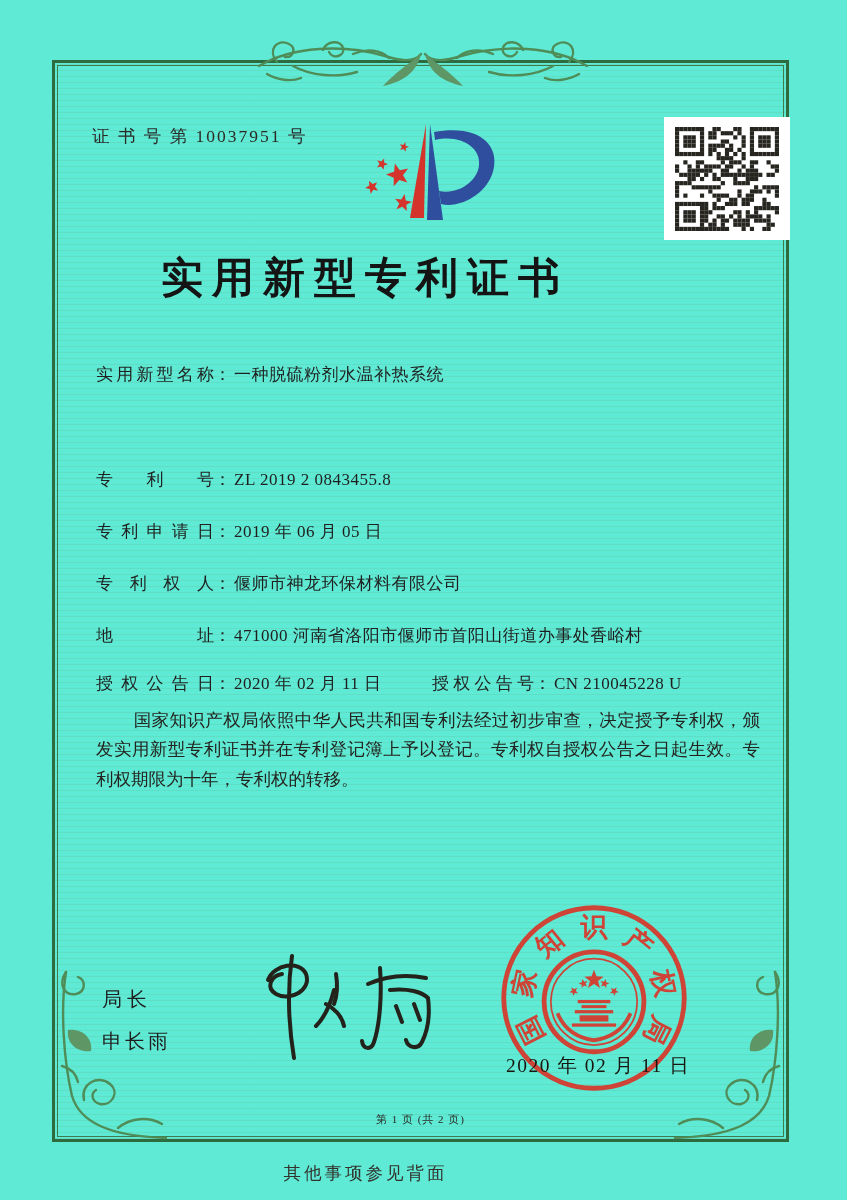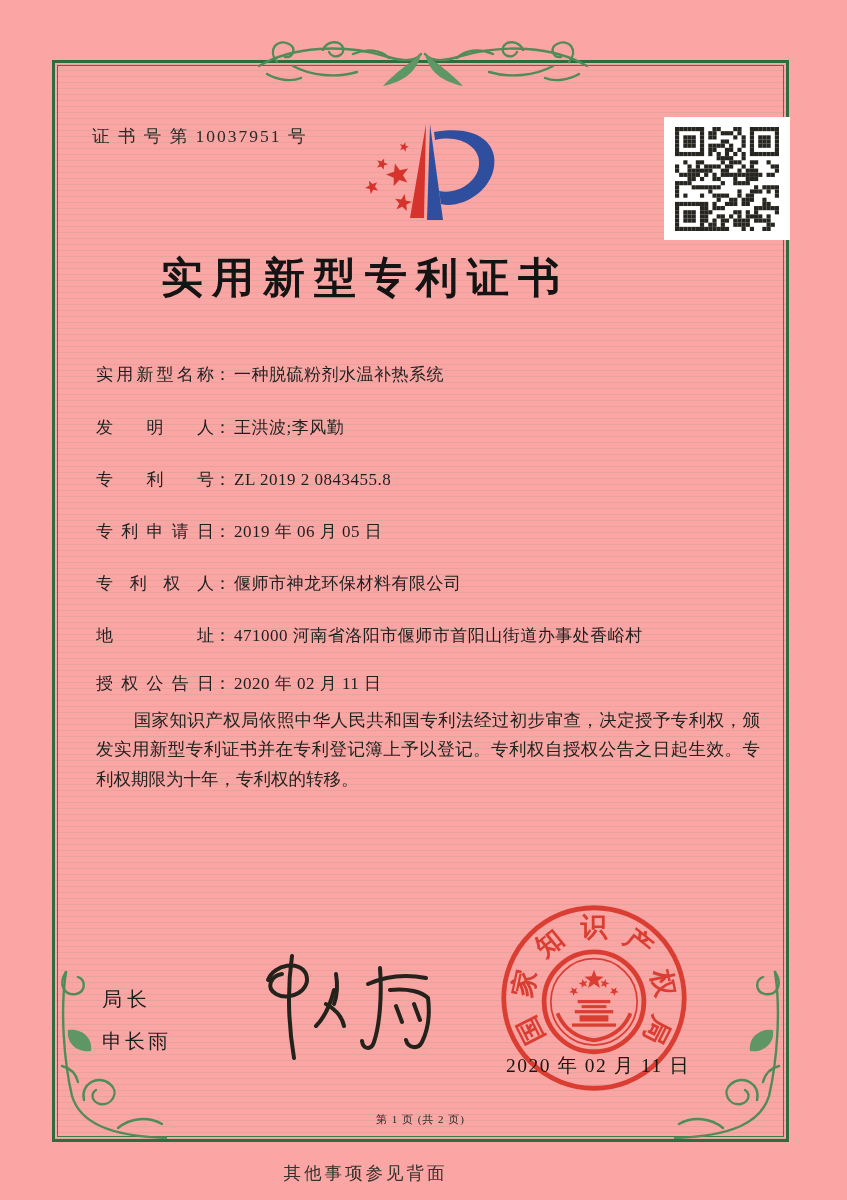--- a/index.html
+++ b/index.html
@@ -1,18 +1,18 @@
 <!DOCTYPE html>
 <html><head>
 <meta charset="utf-8">
 <style>
   html,body{margin:0;padding:0;background:#e8e4d4;}
   .page{
     position:relative;width:847px;height:1200px;margin:0 auto;
-    background:#fca5a5;
+    background:#5eead4;
     font-family:"Liberation Serif","DejaVu Serif",serif;
     color:#1f1f1f;overflow:hidden;
   }
   
   .frame{
     position:absolute;left:52px;top:60px;width:737px;height:1082px;
     border:3px solid #2E6B3F;box-sizing:border-box;
     background:repeating-linear-gradient(0deg, rgba(104,154,104,0.15) 0 1px, rgba(0,0,0,0) 1px 6px);
   }
   .frame::after{
@@ -423,37 +423,37 @@
         <rect x="87.36" y="99.84" width="4.16" height="4.16" fill="#26251f"></rect>
         <rect x="91.52" y="99.84" width="4.16" height="4.16" fill="#26251f"></rect>
       </svg>
   </div>
 
   <div class="title">实用新型专利证书</div>
 
   <div class="row" style="top:363px">
     <span class="lab">实用新型名称</span><span class="colon">：</span><span class="val">一种脱硫粉剂水温补热系统</span>
   </div>
-  <div class="row" style="top:416px">
-    <span class="lab">发明人</span><span class="colon">：</span><span class="val">王洪波;李风勤</span>
-  </div>
   <div class="row" style="top:468px">
     <span class="lab">专利号</span><span class="colon">：</span><span class="val">ZL 2019 2 0843455.8</span>
   </div>
   <div class="row" style="top:520px">
     <span class="lab">专利申请日</span><span class="colon">：</span><span class="val">2019 年 06 月 05 日</span>
   </div>
   <div class="row" style="top:572px">
     <span class="lab">专利权人</span><span class="colon">：</span><span class="val">偃师市神龙环保材料有限公司</span>
   </div>
   <div class="row" style="top:624px">
     <span class="lab">地址</span><span class="colon">：</span><span class="val">471000 河南省洛阳市偃师市首阳山街道办事处香峪村</span>
   </div>
   <div class="row" style="top:672px">
     <span class="lab">授权公告日</span><span class="colon">：</span><span class="val">2020 年 02 月 11 日</span>
+    <span class="pair2">
+      <span class="lab">授权公告号</span><span class="colon">：</span><span class="val">CN 210045228 U</span>
+    </span>
   </div>
 
   <div class="paras">
     <p>国家知识产权局依照中华人民共和国专利法经过初步审查，决定授予专利权，颁发实用新型专利证书并在专利登记簿上予以登记。专利权自授权公告之日起生效。专利权期限为十年，专利权的转移。</p>
   </div>
 
   <div class="officer">
     <div>局长</div>
     <div class="name">申长雨</div>
   </div>

